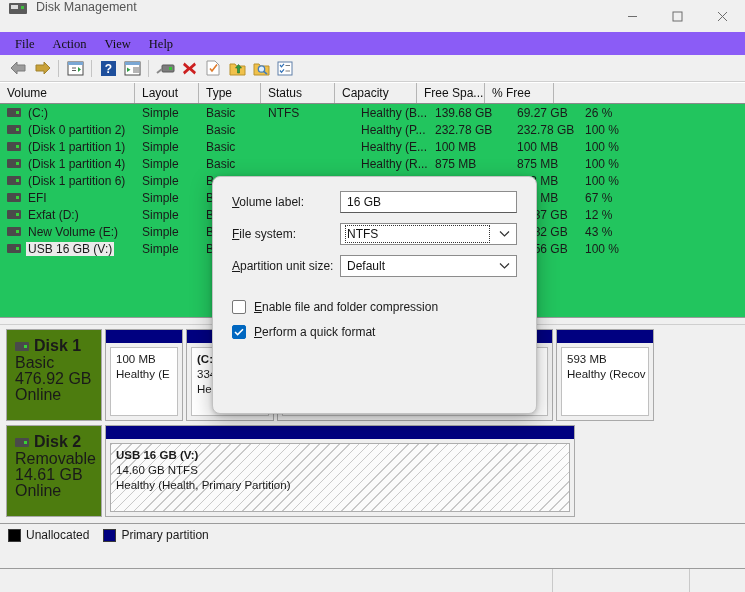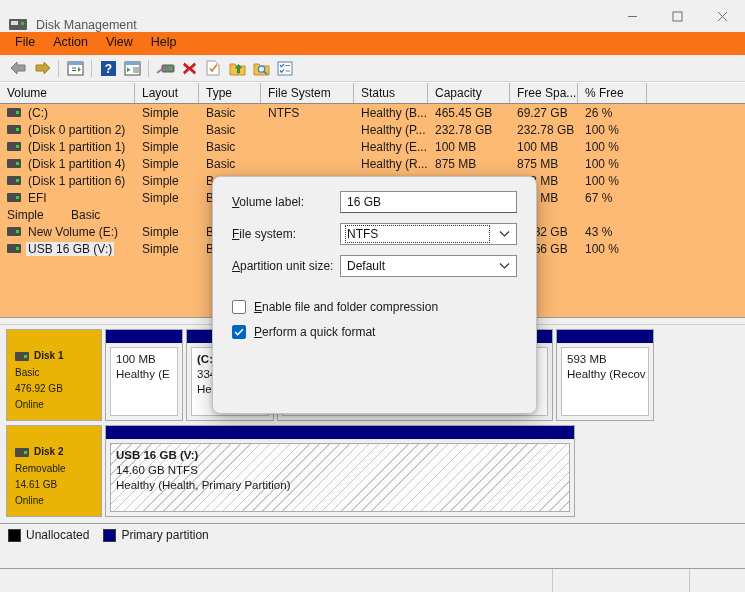--- a/index.html
+++ b/index.html
@@ -10,21 +10,21 @@
     font-family: "Liberation Sans", sans-serif;
     font-size: 12px;
     color: #1a1a1a;
     background: #f0f0f0;
   }
   #app { position: relative; width: 745px; height: 592px; background: #f0f0f0; }
 
   
   .titlebar {
     height: 32px; background: #f0f0f0;
-    display: flex; align-items: flex-end;
+    display: flex; align-items: flex-start;
     position: relative;
   }
   .title-icon { margin-left: 9px; width: 18px; height: 16px; position: relative; }
   .title-icon .body {
     position: absolute; left: 0; top: 3px; width: 18px; height: 11px;
     background: #5a5a5a; border-radius: 1px;
   }
   .title-icon .slot {
     position: absolute; left: 2px; top: 5px; width: 7px; height: 4px;
     background: #dcdcdc;
@@ -35,33 +35,33 @@
   }
   .title-text { margin-left: 9px; font-size: 12.5px; color: #555; }
   .win-controls { position: absolute; right: 0; top: 0; display: flex; height: 32px; }
   .win-btn {
     width: 45px; height: 32px; display: flex; align-items: center; justify-content: center;
     color: #6d6d6d;
   }
   .win-btn svg { display: block; }
 
   
-  .menubar { height: 23px; display: flex; align-items: flex-start; padding-left: 6px; background: #f97316; }
+  .menubar { height: 23px; display: flex; align-items: flex-end; padding-left: 6px; background: #8b5cf6; font-family: Liberation Serif, serif; }
   .menu-item { padding: 3px 9px; font-size: 12.5px; color: #111; }
 
   
   .toolbar {
     height: 27px; display: flex; align-items: center; padding-left: 6px;
     background: #f0f0f0; border-bottom: 1px solid #cfcfcf;
   }
   .tb-btn { width: 24px; height: 23px; display: flex; align-items: center; justify-content: center; position: relative; }
   .tb-sep { width: 1px; height: 17px; background: #c4c4c4; margin: 0 4px; }
 
   
-  .list-wrap { position: relative; height: 235px; background: #fdba74; }
+  .list-wrap { position: relative; height: 235px; background: #22c55e; }
   .list-header {
     display: flex; height: 22px; background: #f0f0f0;
     border-bottom: 1px solid #8a8a8a; border-top: 1px solid #fff;
   }
   .hcell {
     font-size: 12px; color: #111; padding: 3px 0 0 7px;
     border-right: 1px solid #b5b5b5; overflow: hidden; white-space: nowrap;
   }
   .row { display: flex; height: 17px; align-items: center; font-size: 12px; }
   .row.selected .cell-vol-label { background: #ebebeb; }
@@ -75,22 +75,22 @@
   
   .splitter { height: 8px; background: #f0f0f0; border-top: 1px solid #9b9b9b; border-bottom: 1px solid #cfcfcf; }
 
   
   .graph { background: #f0f0f0; padding: 0; position: relative; }
   .disk-row {
     display: flex; margin: 4px 6px 0 6px; height: 92px;
     background: #f0f0f0;
   }
   .disk-info {
-    width: 96px; flex: 0 0 96px; border: 1px solid #a9a9a9; background: #eab308;
-    padding: 18px 0 0 8px; font-size: 10px; line-height: 16px;
+    width: 96px; flex: 0 0 96px; border: 1px solid #a9a9a9; background: #4d7c0f;
+    padding: 8px 0 0 8px; font-size: 16px; line-height: 16px;
   }
   .disk-info .dname { font-weight: bold; display: flex; align-items: center; margin-bottom: 1px; }
   .disk-info .dicon { width: 14px; height: 9px; position: relative; margin-right: 5px; }
   .disk-info .dicon .vb { position: absolute; inset: 0; background: #4a4a4a; border-radius: 1px; }
   .disk-info .dicon .vl { position: absolute; right: 2px; top: 3px; width: 3px; height: 3px; background: #37d137; }
   .parts { display: flex; flex: 1 1 auto; margin-left: 3px; }
   .part {
     border: 1px solid #a9a9a9; background: #f0f0f0;
     margin-right: 3px; display: flex; flex-direction: column;
     overflow: hidden; position: relative;
@@ -297,41 +297,40 @@
           <path d="M8.5 4.5 H13 M8.5 10 H13" stroke="#7a7a7a"></path>
         </svg>
     </div>
   </div>
 
   <div class="list-wrap">
     <div class="list-header">
       <div class="hcell" style="width:135px">Volume</div>
       <div class="hcell" style="width:64px">Layout</div>
       <div class="hcell" style="width:62px">Type</div>
-      <div class="hcell" style="width:93px">File System</div>
       <div class="hcell" style="width:74px">Status</div>
       <div class="hcell" style="width:82px">Capacity</div>
       <div class="hcell" style="width:68px">Free Spa...</div>
       <div class="hcell" style="width:69px">% Free</div>
       <div class="hcell" style="width:98px;border-right:none"></div>
     </div>
     <div id="rows">
         <div class="row">
           <div class="cell-vol" style="width: 135px;">
             <span class="vol-icon">
               <span class="vb"></span>
               <span class="vl"></span>
             </span>
             <span class="cell-vol-label">(C:)</span>
           </div>
           <div class="cell" style="width: 64px;">Simple</div>
           <div class="cell" style="width: 62px;">Basic</div>
           <div class="cell" style="width: 93px;">NTFS</div>
           <div class="cell" style="width: 74px;">Healthy (B...</div>
-          <div class="cell" style="width: 82px;">465.45 GB</div>
+          <div class="cell" style="width: 82px;">139.68 GB</div>
           <div class="cell" style="width: 68px;">69.27 GB</div>
           <div class="cell" style="width: 69px;">26 %</div>
         </div>
         <div class="row">
           <div class="cell-vol" style="width: 135px;">
             <span class="vol-icon">
               <span class="vb"></span>
               <span class="vl"></span>
             </span>
             <span class="cell-vol-label">(Disk 0 partition 2)</span>
@@ -402,20 +401,27 @@
           </div>
           <div class="cell" style="width: 64px;">Simple</div>
           <div class="cell" style="width: 62px;">Basic</div>
           <div class="cell" style="width: 93px;"></div>
           <div class="cell" style="width: 74px;"></div>
           <div class="cell" style="width: 82px;"></div>
           <div class="cell" style="width: 68px;">134 MB</div>
           <div class="cell" style="width: 69px;">67 %</div>
         </div>
         <div class="row">
+          <div class="cell-vol" style="width: 135px;">
+            <span class="vol-icon">
+              <span class="vb"></span>
+              <span class="vl"></span>
+            </span>
+            <span class="cell-vol-label">Exfat (D:)</span>
+          </div>
           <div class="cell" style="width: 64px;">Simple</div>
           <div class="cell" style="width: 62px;">Basic</div>
           <div class="cell" style="width: 93px;"></div>
           <div class="cell" style="width: 74px;"></div>
           <div class="cell" style="width: 82px;"></div>
           <div class="cell" style="width: 68px;">27.37 GB</div>
           <div class="cell" style="width: 69px;">12 %</div>
         </div>
         <div class="row">
           <div class="cell-vol" style="width: 135px;">

